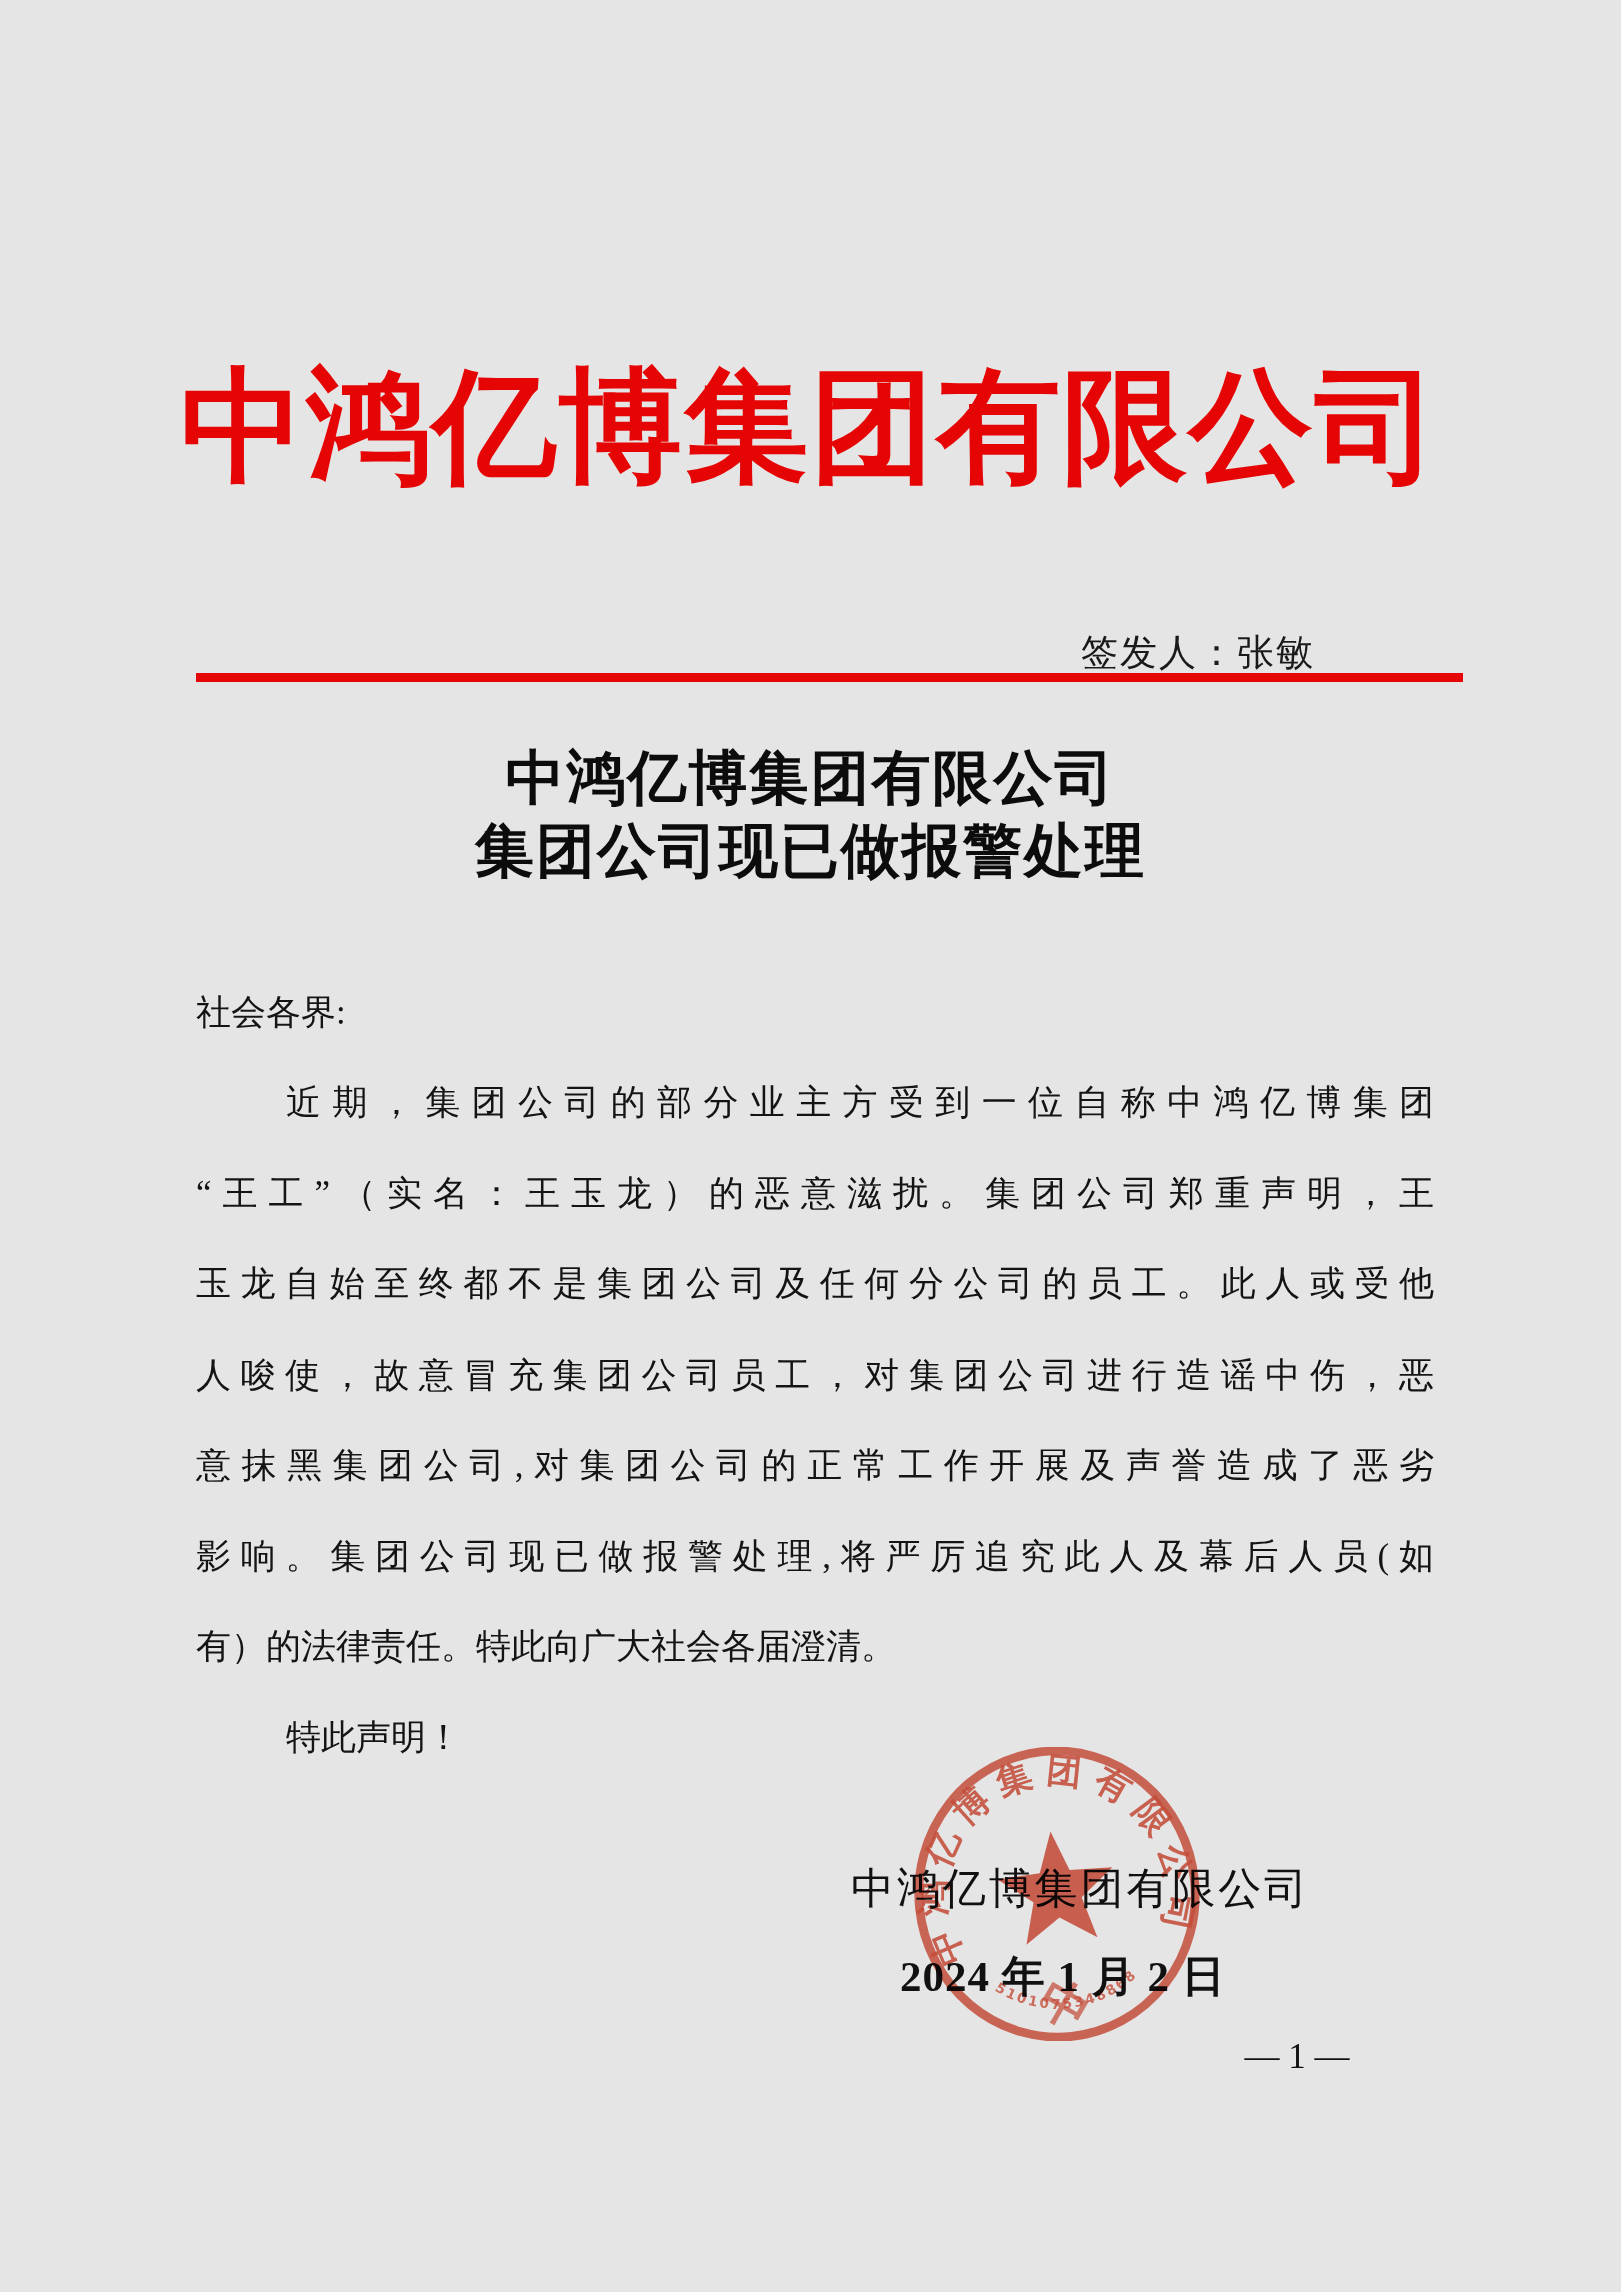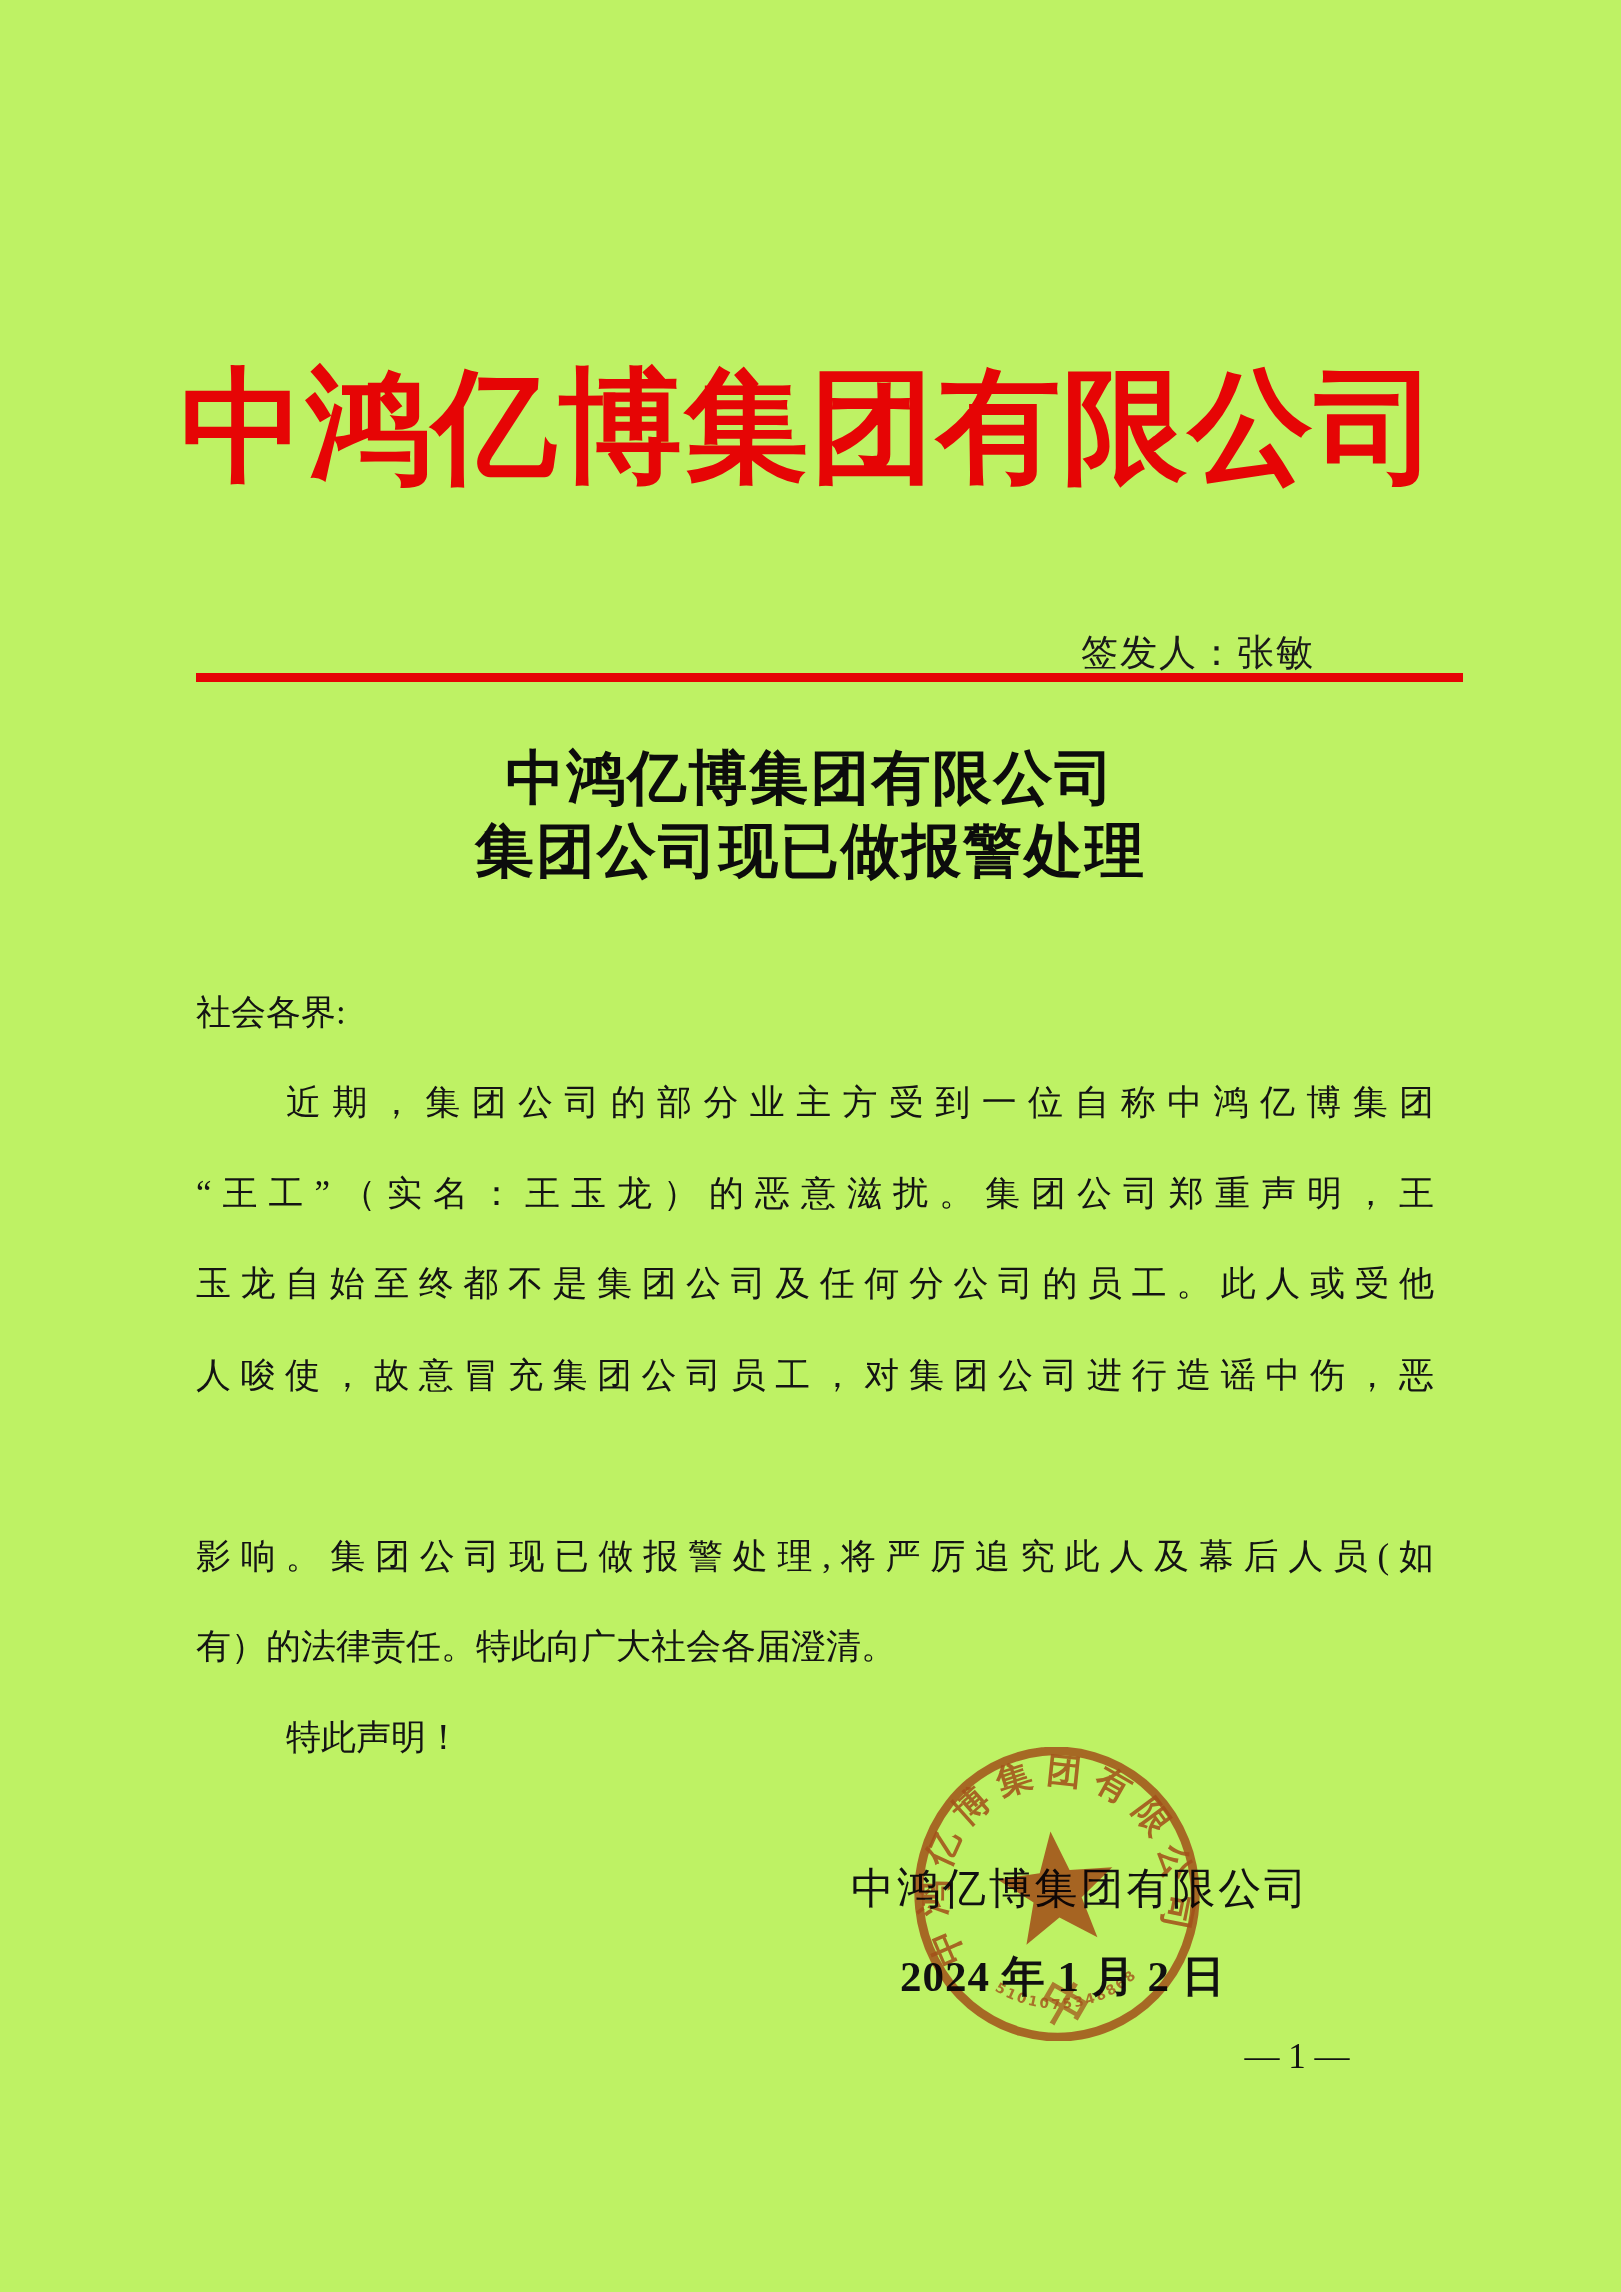--- a/index.html
+++ b/index.html
@@ -1,20 +1,20 @@
 <!DOCTYPE html>
 <html lang="zh"><head>
 <meta charset="utf-8">
 <style>
   html,body{margin:0;padding:0;background:#888;}
   .page{
     position:relative;
     width:1621px;height:2293px;
     margin:0 auto;
-    background:#bef264;
+    background:#e5e5e5;
     font-family:"Liberation Serif","DejaVu Serif",serif;
     color:#1a1a1a;
     overflow:hidden;
   }
   .letterhead{
     position:absolute;left:0;top:345px;width:1621px;
     text-align:center;
     font-size:124px;font-weight:bold;
     letter-spacing:2px;
     color:#e60505;
@@ -84,20 +84,21 @@
     <div>中鸿亿博集团有限公司</div>
     <div>集团公司现已做报警处理</div>
   </div>
 
   <div class="body-line no-justify salutation">社会各界:</div>
 
   <div class="body-line bl0">近期，集团公司的部分业主方受到一位自称中鸿亿博集团</div>
   <div class="body-line bl1">“王工”（实名：王玉龙）的恶意滋扰。集团公司郑重声明，王</div>
   <div class="body-line bl2">玉龙自始至终都不是集团公司及任何分公司的员工。此人或受他</div>
   <div class="body-line bl3">人唆使，故意冒充集团公司员工，对集团公司进行造谣中伤，恶</div>
+  <div class="body-line bl4">意抹黑集团公司,对集团公司的正常工作开展及声誉造成了恶劣</div>
   <div class="body-line bl5">影响。集团公司现已做报警处理,将严厉追究此人及幕后人员(如</div>
   <div class="body-line no-justify bl6">有）的法律责任。特此向广大社会各届澄清。</div>
 
   <div class="body-line no-justify closing">特此声明！</div>
 
   <div class="signature">中鸿亿博集团有限公司</div>
   <div class="date-line">2024 年 1 月 2 日</div>
 
   <svg class="seal" viewBox="0 0 300 300" aria-hidden="true">
     <g transform="rotate(-6 150 150)">

